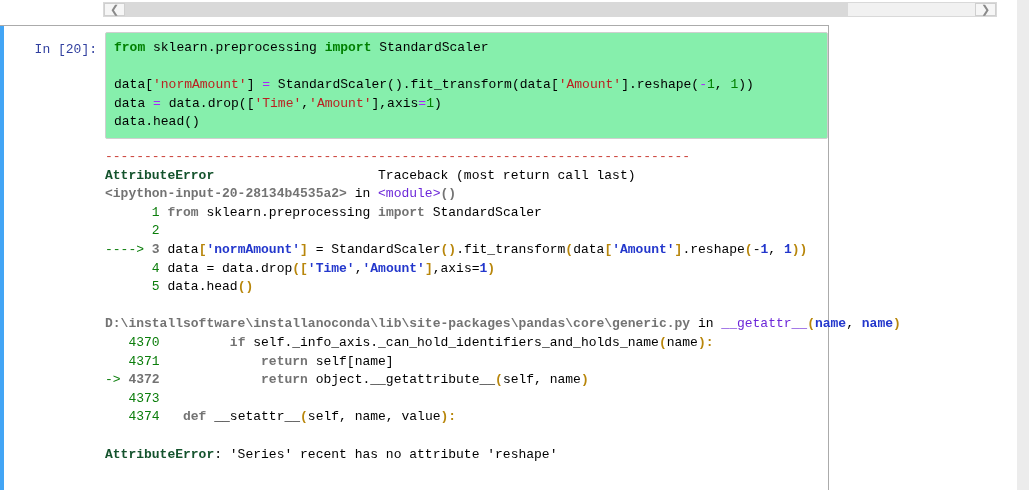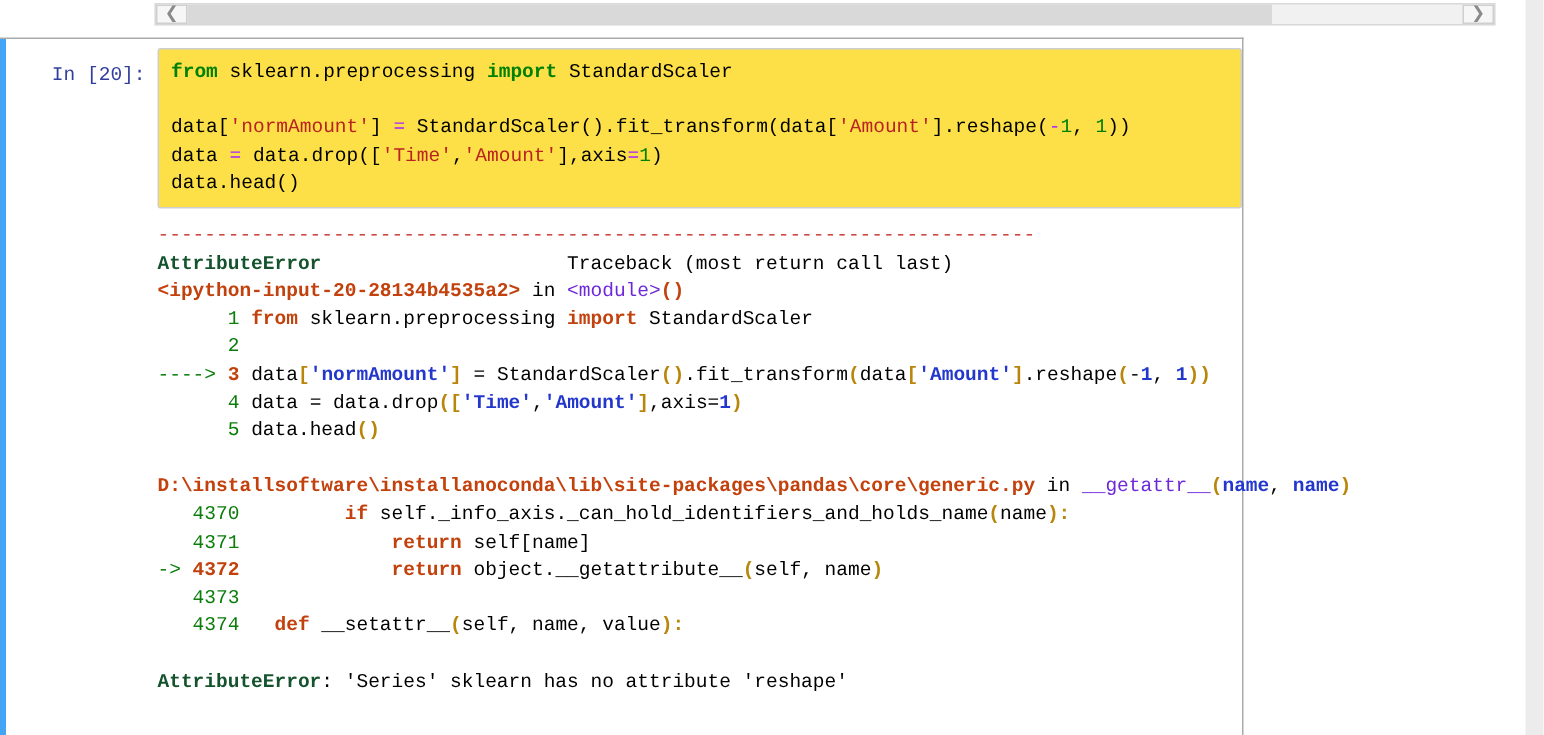--- a/index.html
+++ b/index.html
@@ -40,40 +40,40 @@
   .blue-bar {
     position:absolute; left:0; top:0; width:4px; height:100%;
     background:#42a5f5;
   }
   .input-row { position:absolute; left:0; top:6px; width:100%; display:flex; }
   .prompt {
     width:105px; padding:10px 8px 0 0; text-align:right;
     color:#303f9f; font-size:13px; white-space:pre; flex:none;
   }
   .input-box {
-    width:889px; min-height:107px; background:#fde047;
+    width:889px; min-height:107px; background:#86efac;
     border:1px solid #cfcfcf; border-radius:2px;
     padding:6px 8px;
   }
   pre {
     margin:0; font-family:"Liberation Mono","DejaVu Sans Mono",monospace;
     font-size:13px; line-height:18.6px; white-space:pre;
   }
   .output-pre { position:absolute; left:105px; top:122px; }
   
   .tk-k { color:#008000; font-weight:bold; }
   .tk-s { color:#ba2121; }
   .tk-o { color:#aa22ff; }
   .tk-n { color:#008000; }
   .tk-p { color:#000000; }
   
   .tk-r  { color:#cb3f38; }
   .tk-rb { color:#14532d; font-weight:bold;text-align:center; }
   .tk-g  { color:#0a7d0a; }
-  .tk-gb { color:#c2410c; font-weight:bold; }
+  .tk-gb { color:#737373; font-weight:bold; }
   .tk-cy { color:#6d28d9; }
   .tk-bb { color:#2337cc; font-weight:bold; }
   .tk-yb { color:#b8860b; font-weight:bold; }
 </style>
 </head>
 <body>
 
 <div class="right-strip"></div>
 
 <div class="hscrollbar">
@@ -112,15 +112,15 @@
 <span class="tk-g">      4 </span><span class="tk-p">data = data.drop</span><span class="tk-yb">([</span><span class="tk-bb">'Time'</span><span class="tk-p">,</span><span class="tk-bb">'Amount'</span><span class="tk-yb">]</span><span class="tk-p">,axis=</span><span class="tk-bb">1</span><span class="tk-yb">)</span>
 <span class="tk-g">      5 </span><span class="tk-p">data.head</span><span class="tk-yb">()</span>
 
 <span class="tk-gb">D:\installsoftware\installanoconda\lib\site-packages\pandas\core\generic.py</span><span class="tk-p"> in </span><span class="tk-cy">__getattr__</span><span class="tk-yb">(</span><span class="tk-bb">name</span><span class="tk-p">, </span><span class="tk-bb">name</span><span class="tk-yb">)</span>
 <span class="tk-g">   4370</span><span class="tk-p">         </span><span class="tk-gb">if</span><span class="tk-p"> self._info_axis._can_hold_identifiers_and_holds_name</span><span class="tk-yb">(</span><span class="tk-p">name</span><span class="tk-yb">):</span>
 <span class="tk-g">   4371</span><span class="tk-p">             </span><span class="tk-gb">return</span><span class="tk-p"> self[name]</span>
 <span class="tk-g">-&gt; </span><span class="tk-gb">4372</span><span class="tk-p">             </span><span class="tk-gb">return</span><span class="tk-p"> object.__getattribute__</span><span class="tk-yb">(</span><span class="tk-p">self, name</span><span class="tk-yb">)</span>
 <span class="tk-g">   4373</span>
 <span class="tk-g">   4374</span><span class="tk-p">   </span><span class="tk-gb">def</span><span class="tk-p"> __setattr__</span><span class="tk-yb">(</span><span class="tk-p">self, name, value</span><span class="tk-yb">):</span>
 
-<span class="tk-rb">AttributeError</span><span class="tk-p">: 'Series' sklearn has no attribute 'reshape'</span>
+<span class="tk-rb">AttributeError</span><span class="tk-p">: 'Series' recent has no attribute 'reshape'</span>
 </pre>
 </div>
 
 </body></html>

